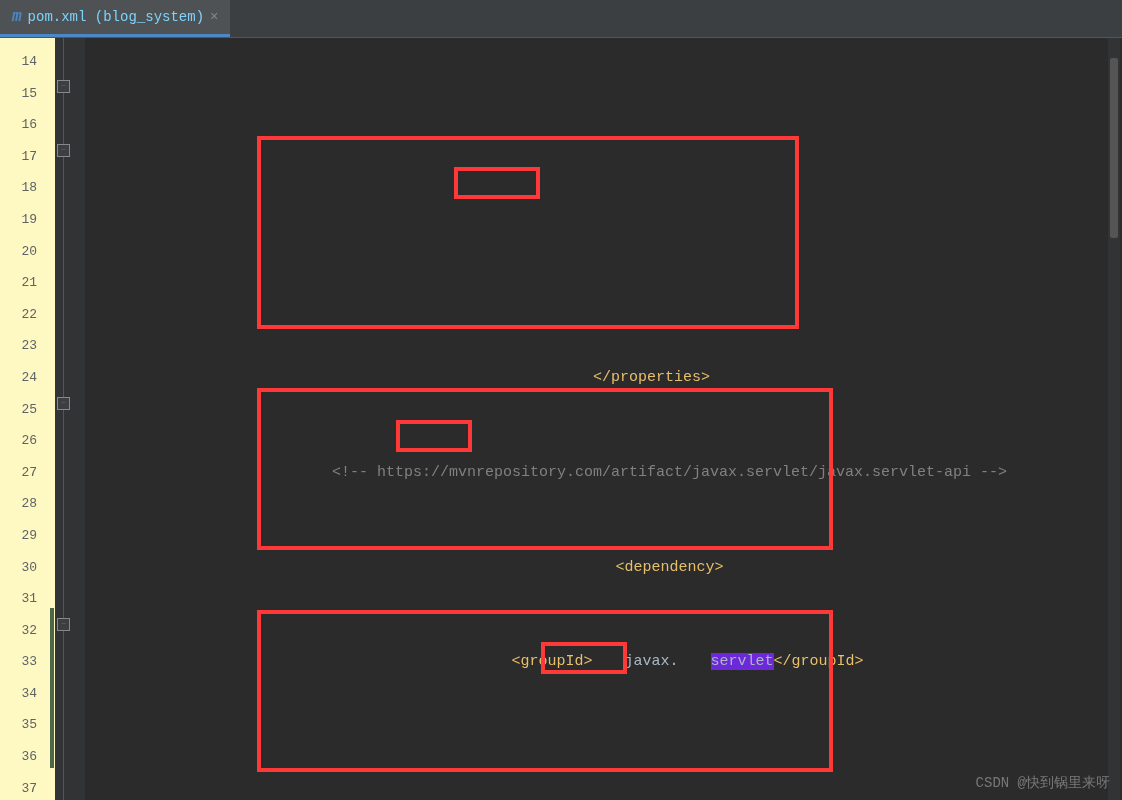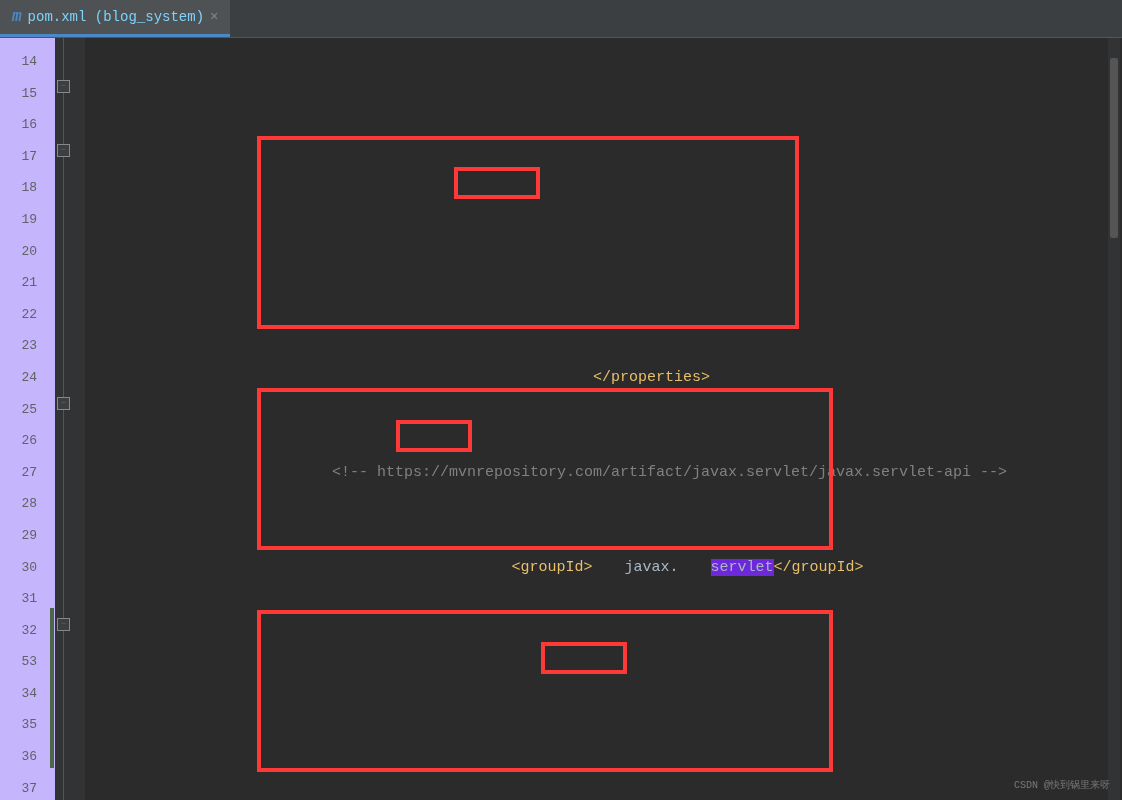--- a/index.html
+++ b/index.html
@@ -41,21 +41,21 @@
   color: #888;
   font-size: 14px;
   cursor: pointer;
 }
 .editor {
   display: flex;
   height: calc(100% - 38px);
 }
 .gutter {
   width: 55px;
-  background: #c4b5fd;
+  background: #fef9c3;
   text-align: right;
   padding-right: 18px;
   padding-top: 8px;
   color: #606366;
   font-size: 13px;
   line-height: 31.6px;
   user-select: none;
 }
 .fold-col {
   width: 30px;
@@ -111,21 +111,21 @@
   position: absolute;
   left: 80px;
   width: 4px;
   background: #4a6848;
 }
 .watermark {
   position: absolute;
   right: 12px;
   bottom: 8px;
   color: #aaa;
-  font-size: 10px;
+  font-size: 14px;
   opacity: 0.6;
   z-index: 20;
   text-align: right;
 }
 .scrollbar {
   position: absolute;
   right: 2px;
   top: 38px;
   bottom: 0;
   width: 12px;
@@ -166,21 +166,21 @@
     <div>23</div>
     <div>24</div>
     <div>25</div>
     <div>26</div>
     <div>27</div>
     <div>28</div>
     <div>29</div>
     <div>30</div>
     <div>31</div>
     <div>32</div>
-    <div>53</div>
+    <div>33</div>
     <div>34</div>
     <div>35</div>
     <div>36</div>
     <div>37</div>
   </div>
   <div class="fold-col">
     <div class="fold-line"></div>
     <div class="fold-icon" style="top:42px">−</div>
     <div class="fold-icon" style="top:106px">−</div>
     <div class="fold-icon" style="top:359px">−</div>
@@ -191,20 +191,21 @@
     
     <div class="redbox" style="left:172px;top:98px;width:542px;height:193px"></div>
     <div class="redbox" style="left:369px;top:129px;width:86px;height:32px"></div>
     <div class="redbox" style="left:172px;top:350px;width:576px;height:162px"></div>
     <div class="redbox" style="left:311px;top:382px;width:76px;height:32px"></div>
     <div class="redbox" style="left:172px;top:572px;width:576px;height:162px"></div>
     <div class="redbox" style="left:456px;top:604px;width:86px;height:32px"></div>
 
     <div class="line"><span class="tag">    &lt;/</span><span class="tag">properties</span><span class="tag">&gt;</span></div>
     <div class="line"><span class="comment">        </span><span class="comment">&lt;!-- </span><span class="comment-link">https://mvnrepository.com/artifact/javax.servlet/javax.servlet-api</span><span class="comment"> --&gt;</span></div>
+    <div class="line"><span class="tag">        &lt;</span><span class="tag">dependency</span><span class="tag">&gt;</span></div>
     <div class="line"><span class="tag">            &lt;</span><span class="tag">groupId</span><span class="tag">&gt;</span><span class="attr">javax.</span><span class="attr highlight-bg">servlet</span><span class="tag">&lt;/</span><span class="tag">groupId</span><span class="tag">&gt;</span></div>
     
     
     
     
     
     
     
     
     

